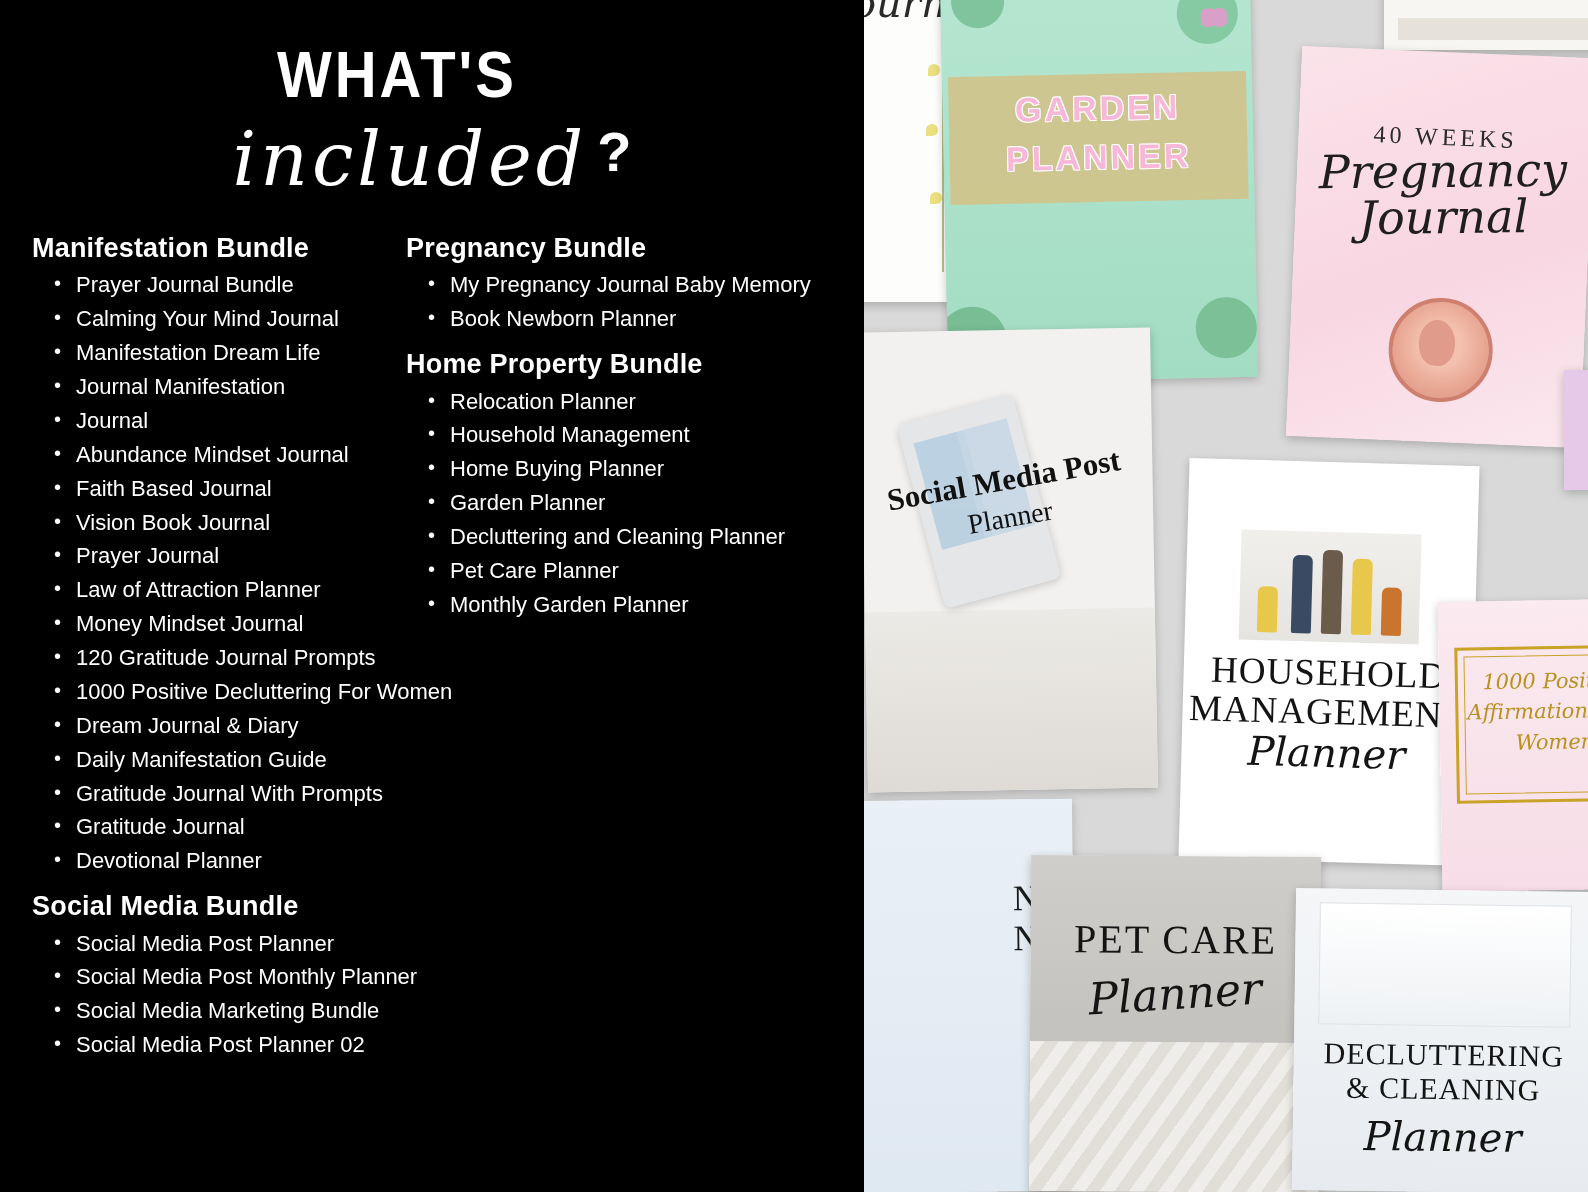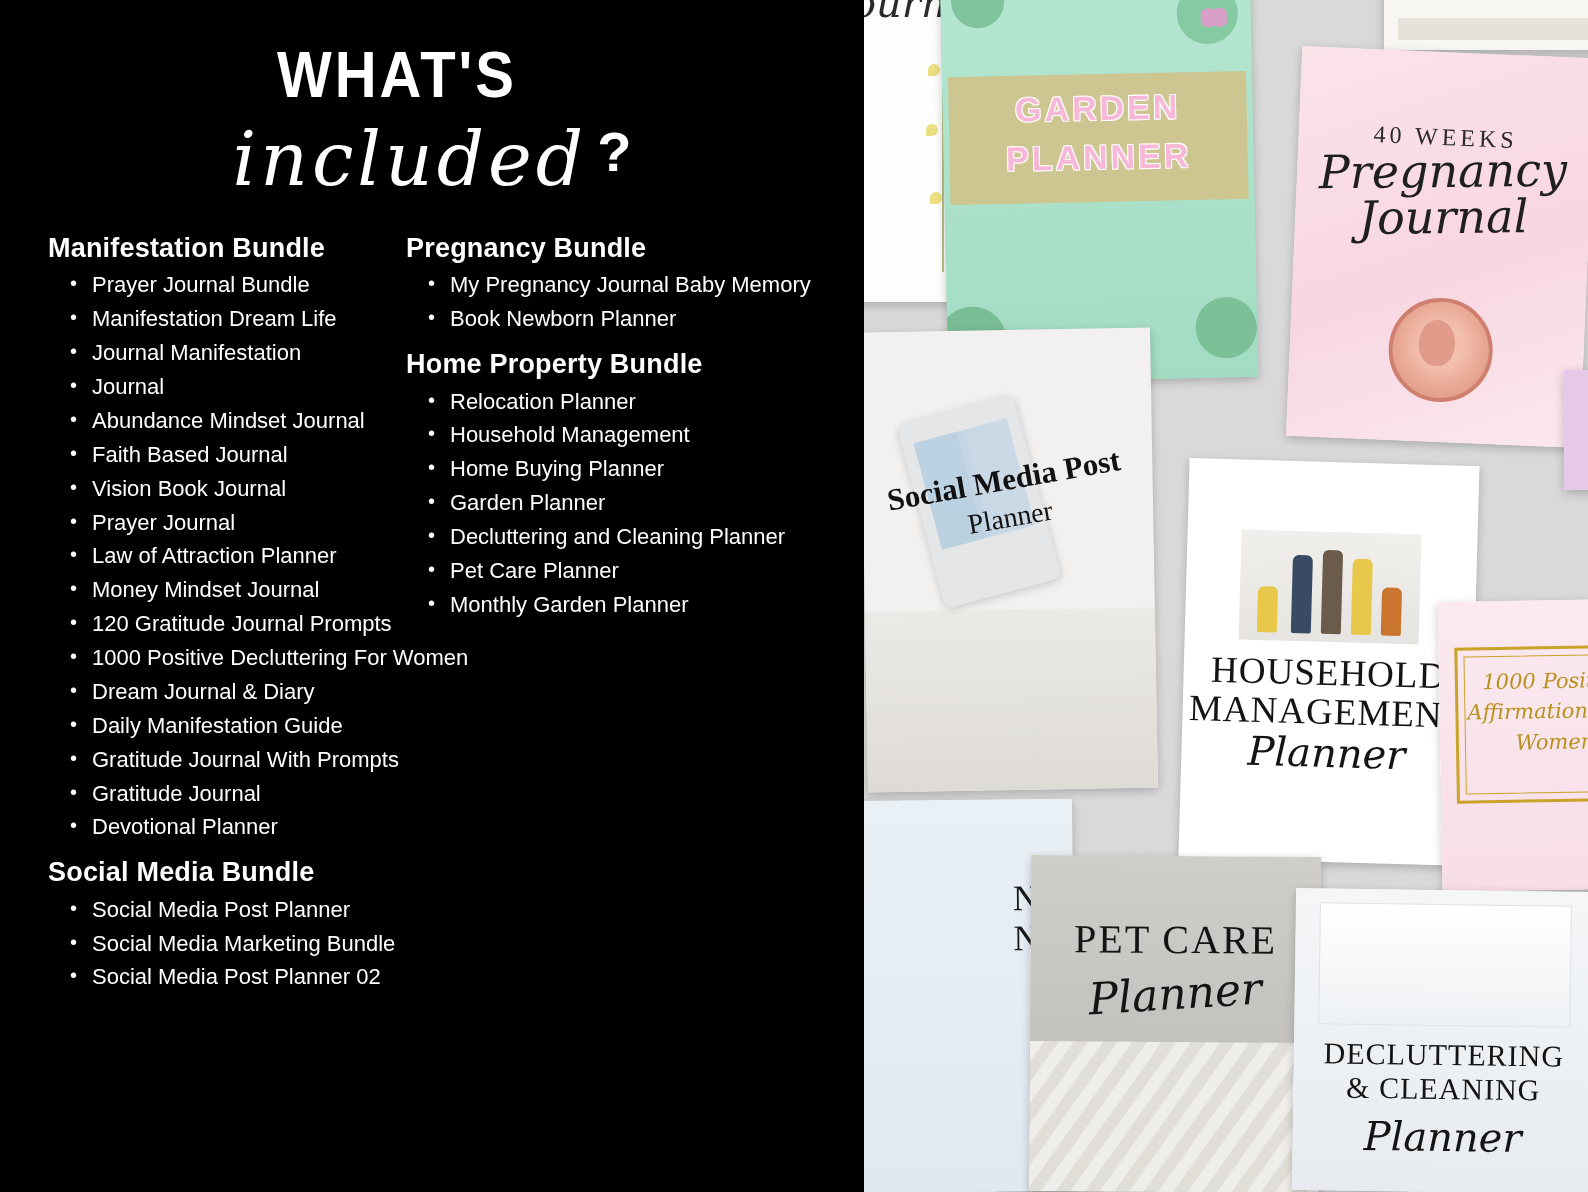--- a/index.html
+++ b/index.html
@@ -72,21 +72,21 @@
   .columns {
     position: absolute;
     top: 232px;
     left: 32px;
     width: 820px;
   }
   .col {
     position: absolute;
     top: 0;
   }
-  .col-left { left: 16px; width: 375px; }
+  .col-left { left: 0px; width: 375px; }
   .col-right { left: 374px; width: 450px; }
 
   .group-title {
     font-family: "Liberation Sans", sans-serif;
     font-size: 27px;
     font-weight: bold;
     color: #ffffff;
     letter-spacing: 0.2px;
     margin: 0 0 4px 0;
     line-height: 1.2;
@@ -438,20 +438,21 @@
     </div>
 
     <div class="columns">
 
       <div class="col col-left">
 
         <div class="group">
           <div class="group-title">Manifestation Bundle</div>
           <ul class="items">
             <li>Prayer Journal Bundle</li>
+            <li>Calming Your Mind Journal</li>
             <li>Manifestation Dream Life</li>
             <li>Journal Manifestation</li>
             <li>Journal</li>
             <li>Abundance Mindset Journal</li>
             <li>Faith Based Journal</li>
             <li>Vision Book Journal</li>
             <li>Prayer Journal</li>
             <li>Law of Attraction Planner</li>
             <li>Money Mindset Journal</li>
             <li>120 Gratitude Journal Prompts</li>
@@ -461,20 +462,21 @@
             <li>Gratitude Journal With Prompts</li>
             <li>Gratitude Journal</li>
             <li>Devotional Planner</li>
           </ul>
         </div>
 
         <div class="group">
           <div class="group-title">Social Media Bundle</div>
           <ul class="items">
             <li>Social Media Post Planner</li>
+            <li>Social Media Post Monthly Planner</li>
             <li>Social Media Marketing Bundle</li>
             <li>Social Media Post Planner 02</li>
           </ul>
         </div>
 
       </div>
 
       <div class="col col-right">
 
         <div class="group">

